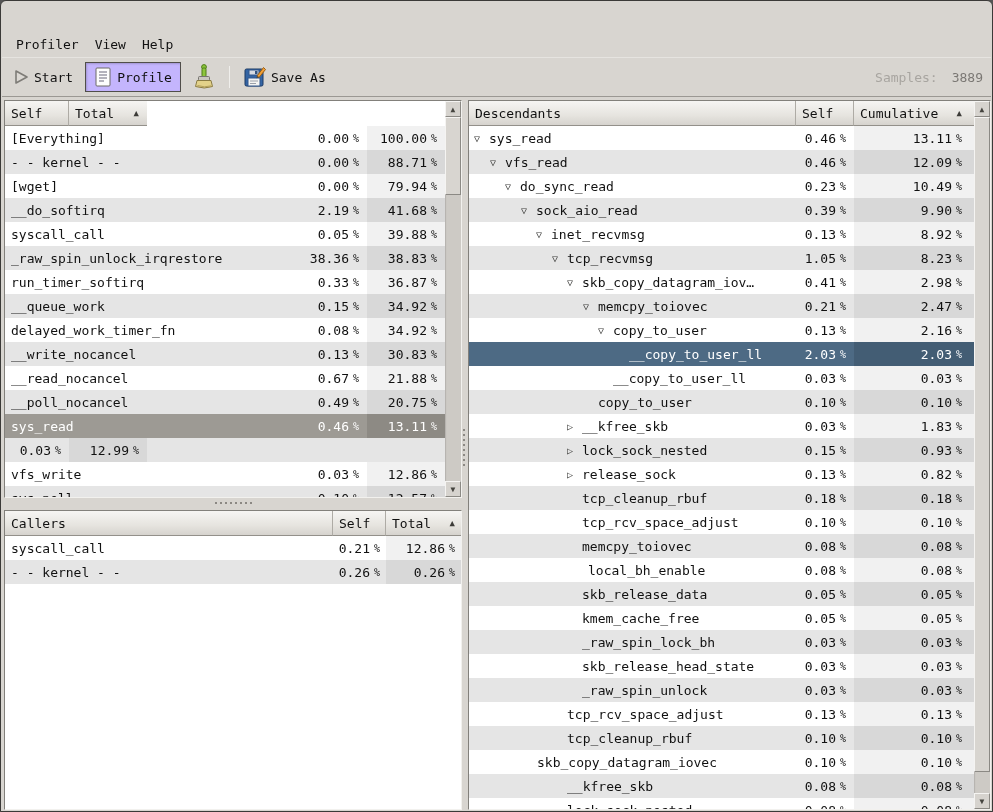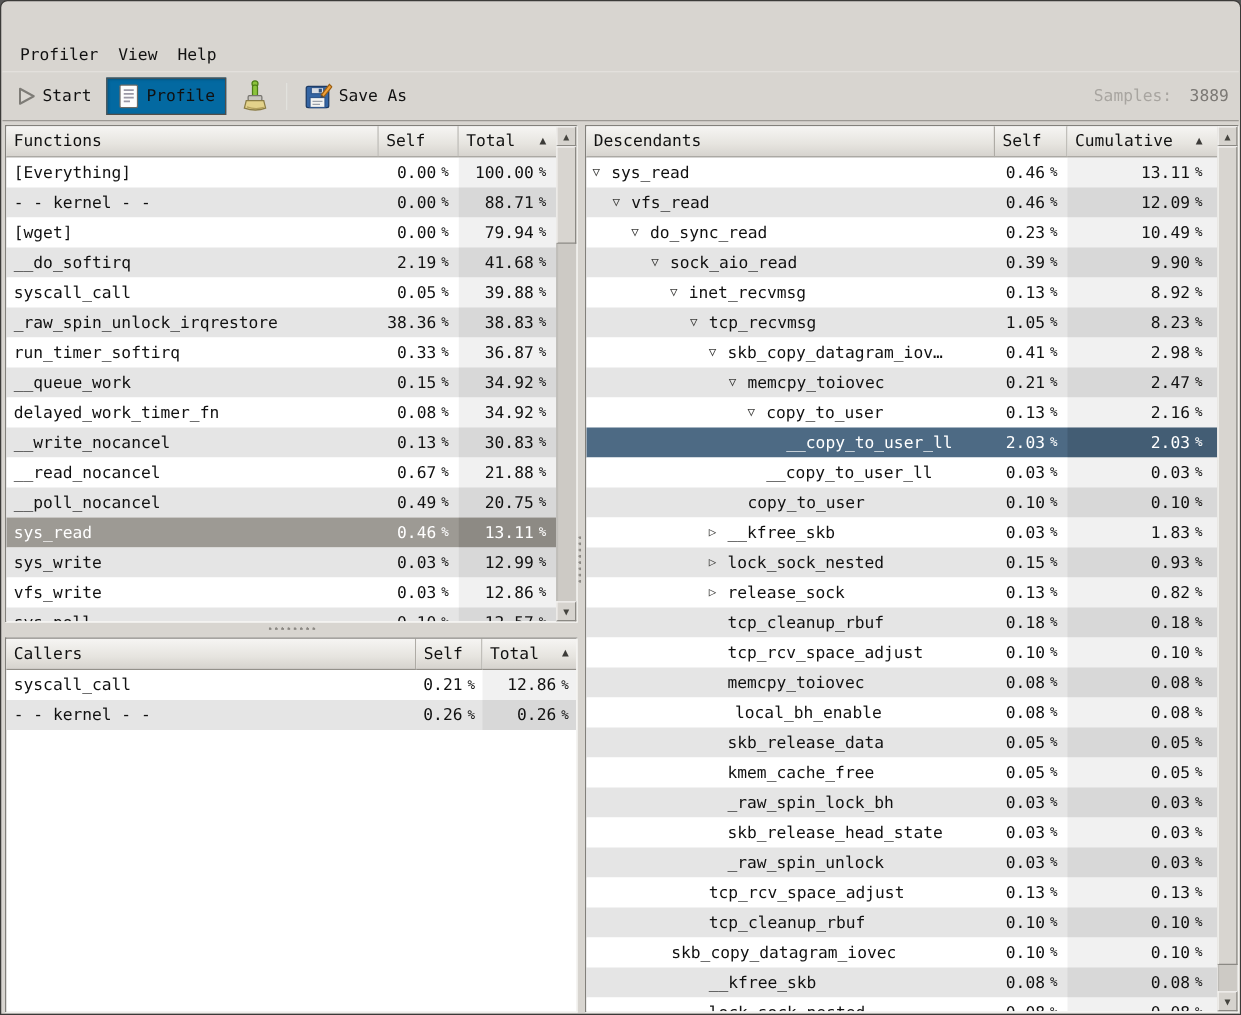--- a/index.html
+++ b/index.html
@@ -29,21 +29,21 @@
   .menubar { position:absolute; left:1px; top:31px; right:1px; height:26px;
              background:#d8d5d0; display:flex; align-items:center; padding-left:6px;
              border-bottom:1px solid #e6e4e0; }
   .menu-item { padding:3px 8px; }
 
   
   .toolbar { position:absolute; left:1px; top:57px; right:1px; height:39px;
              background:#d8d5d0; display:flex; align-items:center; padding-left:6px;
              border-bottom:1px solid #9b9893; }
   .tb-item { display:flex; align-items:center; gap:5px; padding:4px 6px; }
-  .tb-toggle { border:1px solid #504e4a; background:#0369a1;
+  .tb-toggle { border:1px solid #504e4a; background:#c4b5fd;
                box-shadow:inset 1px 1px 2px rgba(0,0,0,.18); margin-left:6px; padding:4px 8px; }
   .tb-sep { width:1px; height:22px; background:#b1aea9; border-right:1px solid #f0efec; margin:0 8px; }
   .samples { margin-left:auto; padding-right:8px; display:flex; gap:14px; }
   .samples-label { color:#a8a5a0; }
   .samples-value { color:#7b7874; }
 
   
   .panel { position:absolute; background:#fff;
            border:1px solid; border-color:#82807b #f2f1ee #f2f1ee #82807b; display:flex; }
   .tablewrap { flex:1; display:flex; flex-direction:column; overflow:hidden; }
@@ -148,23 +148,20 @@
     </div>
     <div class="samples">
       <span class="samples-label">Samples:</span>
       <span class="samples-value">3889</span>
     </div>
   </div>
 
   <div class="panel" style="left:3px; top:99px; width:458px; height:398px;">
     <div class="tablewrap">
       <div class="thead">
-        <div class="th fn-name">
-          <span>Functions</span>
-          </div>
         <div class="th fn-self">
           <span>Self</span>
           </div>
         <div class="th fn-tot">
           <span>Total</span>
           <span class="sortarrow">▲</span>
           </div>
       </div>
       <div class="tbody" id="functions-body">
           <div class="tr">
@@ -330,23 +327,20 @@
             <div class="td-num fn-self">
               <span>0.46</span>
               <span class="pct">%</span>
             </div>
             <div class="td-num fn-tot td-sorted">
               <span>13.11</span>
               <span class="pct">%</span>
             </div>
           </div>
           <div class="tr stripe">
-            <div class="td-name fn-name">
-              <span>sys_write</span>
-            </div>
             <div class="td-num fn-self">
               <span>0.03</span>
               <span class="pct">%</span>
             </div>
             <div class="td-num fn-tot td-sorted">
               <span>12.99</span>
               <span class="pct">%</span>
             </div>
           </div>
           <div class="tr">

